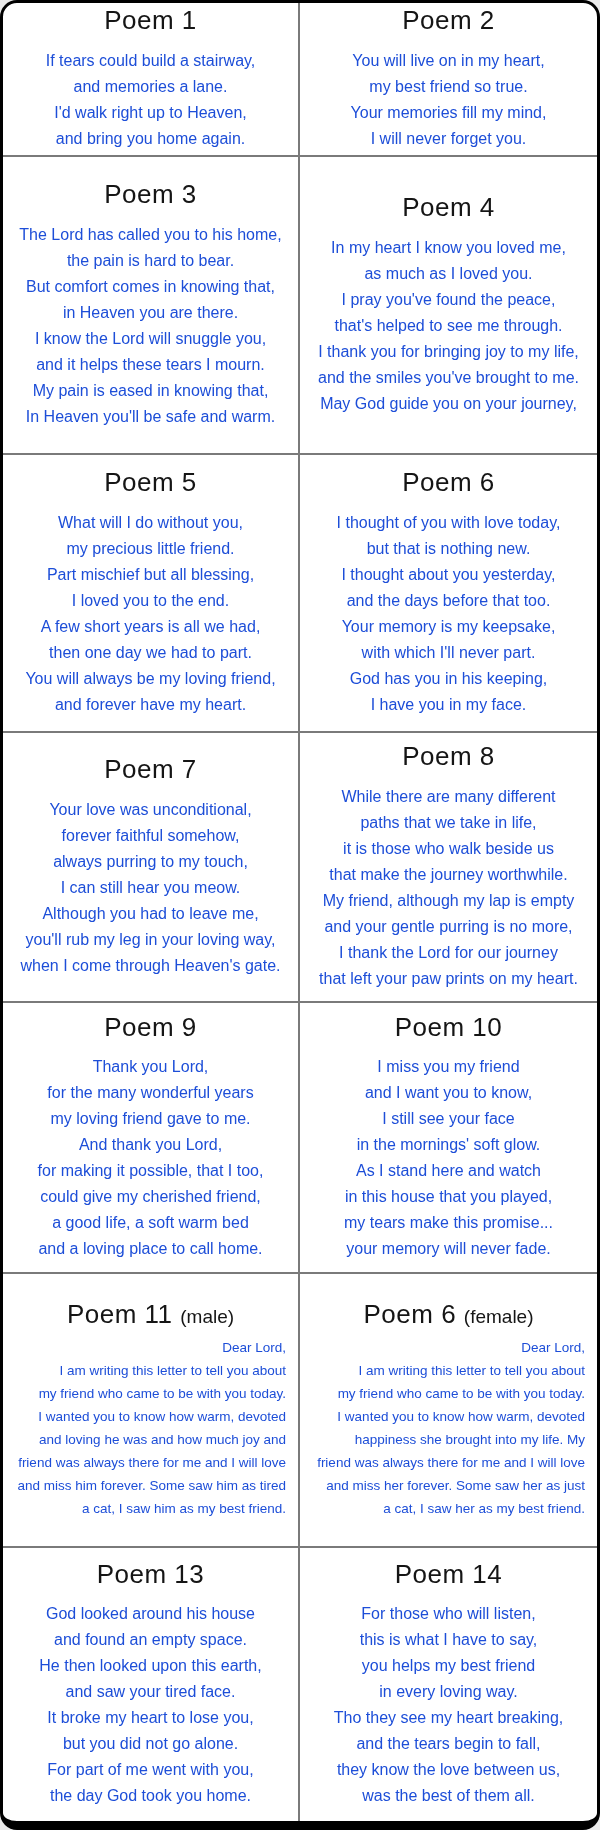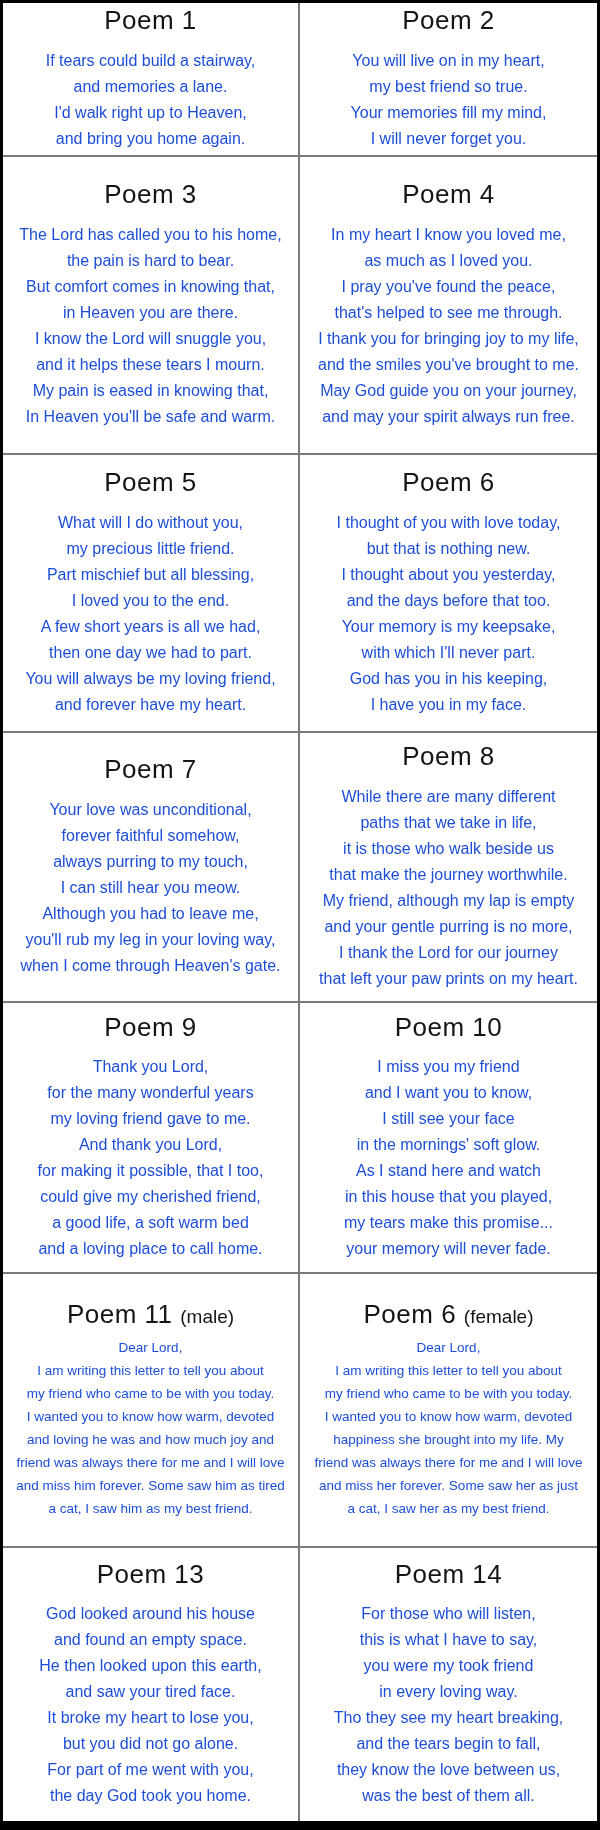--- a/index.html
+++ b/index.html
@@ -9,20 +9,21 @@
     margin:0 auto;
     background:#ffffff;
     box-sizing:border-box;
     border-top:3px solid #000;
     border-left:3px solid #000;
     border-right:3px solid #000;
     border-bottom:9px solid #000;
     display:grid;
     grid-template-columns:1fr 1fr;
     grid-template-rows:154px 298px 278px 270px 271px 274px auto;
+    border-radius:17px;
   }
   .cell{
     box-sizing:border-box;
     display:flex;
     flex-direction:column;
     justify-content:center;
     align-items:center;
     overflow:hidden;
     padding:4px 2px;
   }
@@ -43,21 +44,21 @@
     font-family:Liberation Sans, sans-serif;
     font-size:16px;
     line-height:26px;
     color:#1d4ed8;
     text-align:center;
     width:100%;
   }
   .body .line{width:100%;}
   .cell.letter .title{margin-bottom:6px;}
   .cell.letter .body{
-    text-align:center;
+    text-align:right;
     font-size:13.5px;
     line-height:23px;
     padding:0 10px;
     box-sizing:border-box;
   }
 </style>
 </head>
 <body>
 
 <div class="sheet">
@@ -99,21 +100,20 @@
   <div class="cell">
     <div class="title">Poem 4</div>
     <div class="body">
         <div class="line">In my heart I know you loved me,</div>
         <div class="line">as much as I loved you.</div>
         <div class="line">I pray you've found the peace,</div>
         <div class="line">that's helped to see me through.</div>
         <div class="line">I thank you for bringing joy to my life,</div>
         <div class="line">and the smiles you've brought to me.</div>
         <div class="line">May God guide you on your journey,</div>
-        <div class="line">and may your spirit always run free.</div>
       </div>
   </div>
 
   <div class="cell">
     <div class="title">Poem 5</div>
     <div class="body">
         <div class="line">What will I do without you,</div>
         <div class="line">my precious little friend.</div>
         <div class="line">Part mischief but all blessing,</div>
         <div class="line">I loved you to the end.</div>
@@ -233,21 +233,21 @@
         <div class="line">For part of me went with you,</div>
         <div class="line">the day God took you home.</div>
       </div>
   </div>
 
   <div class="cell">
     <div class="title">Poem 14</div>
     <div class="body">
         <div class="line">For those who will listen,</div>
         <div class="line">this is what I have to say,</div>
-        <div class="line">you were my took friend</div>
+        <div class="line">you helps my best friend</div>
         <div class="line">in every loving way.</div>
         <div class="line">Tho they see my heart breaking,</div>
         <div class="line">and the tears begin to fall,</div>
         <div class="line">they know the love between us,</div>
         <div class="line">was the best of them all.</div>
       </div>
   </div>
 
 </div>
 

